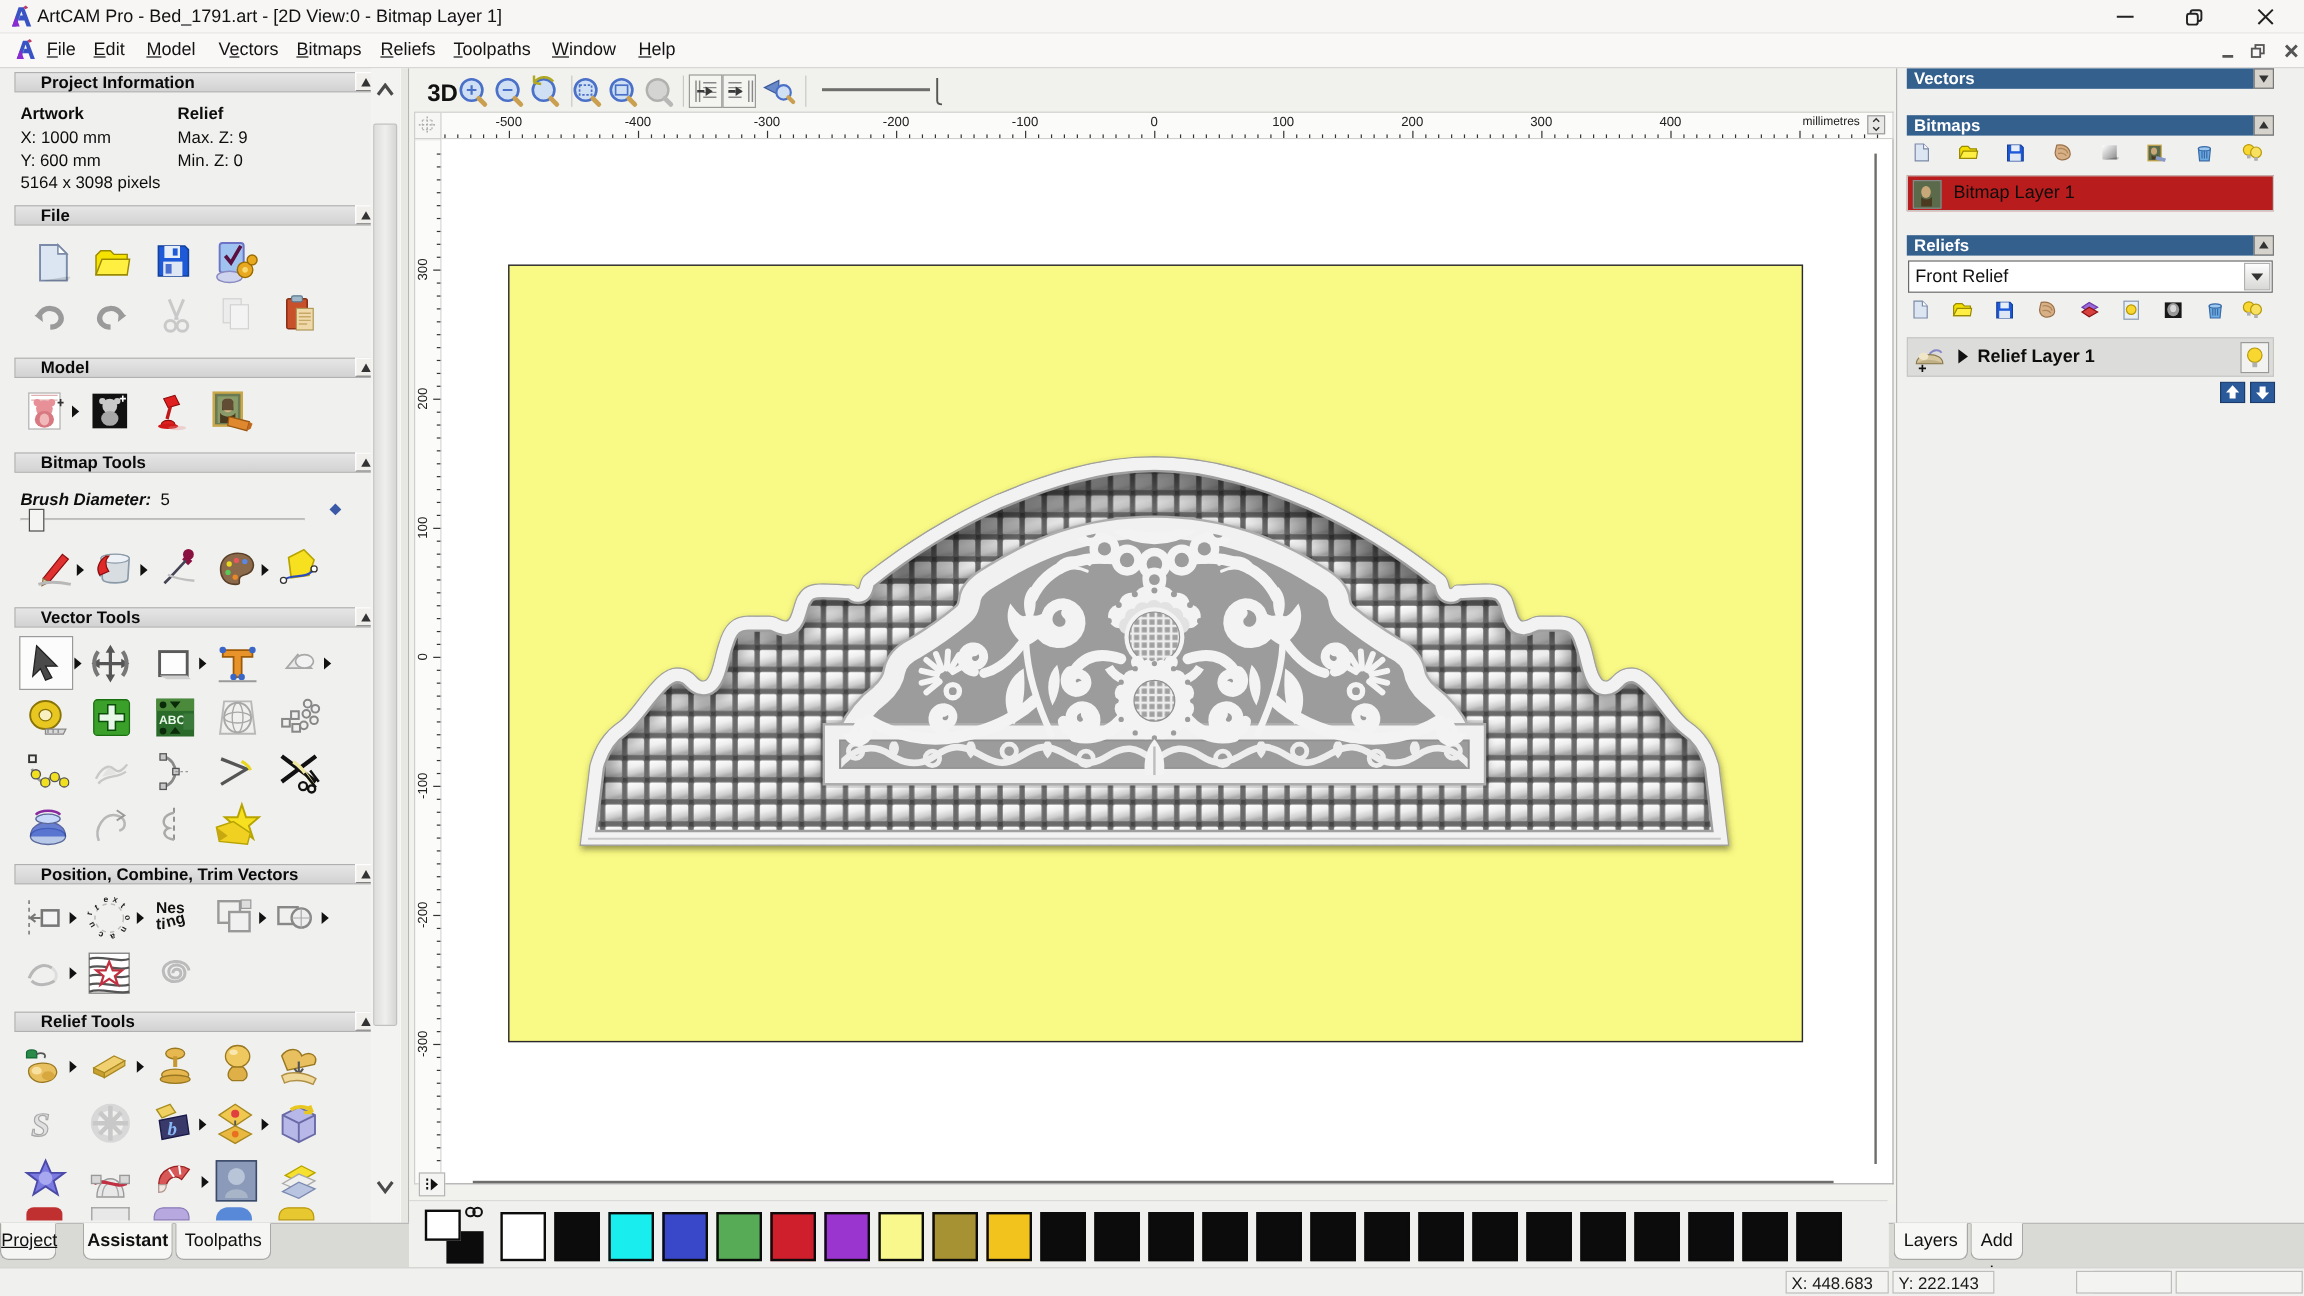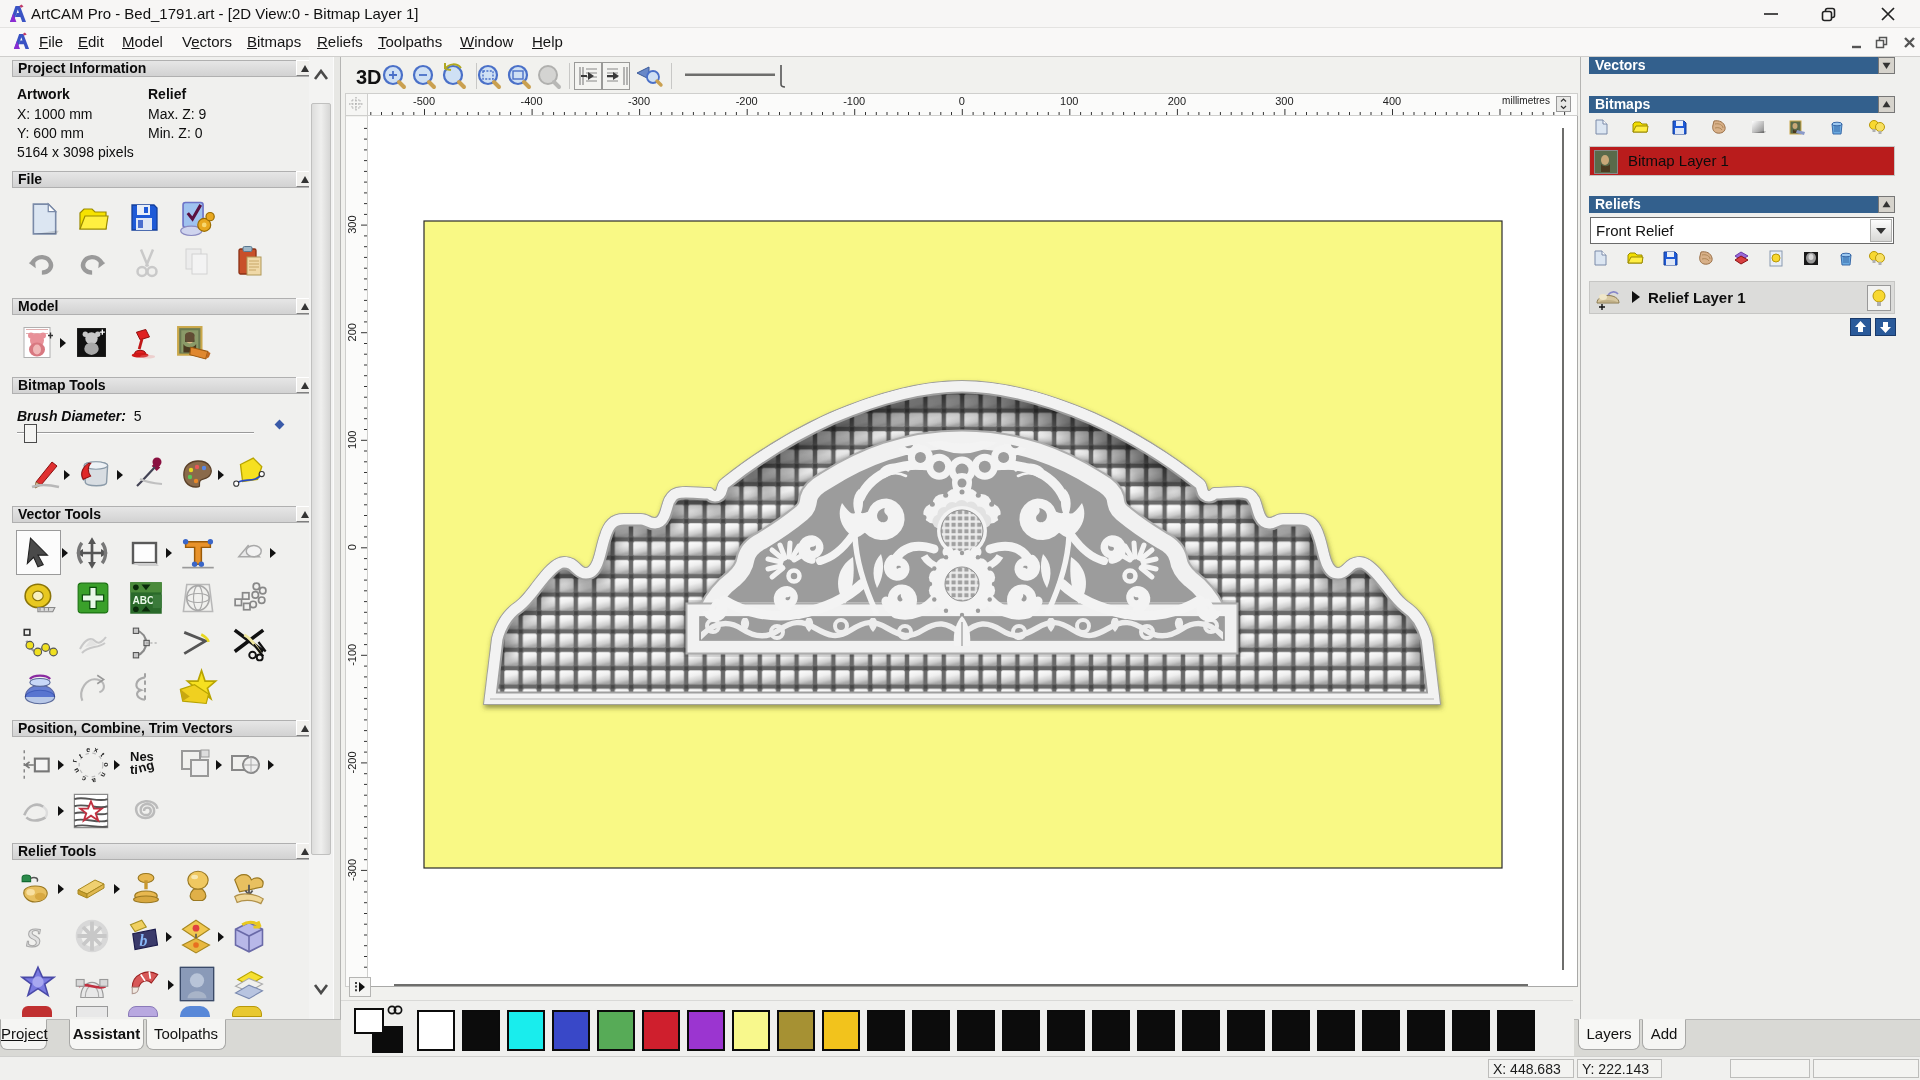--- a/index.html
+++ b/index.html
@@ -1,18 +1,18 @@
 <!DOCTYPE html>
 <html><head><meta charset="utf-8">
 <style>
 *{margin:0;padding:0;box-sizing:border-box;}
 html,body{width:1920px;height:1080px;overflow:hidden;font-family:"Liberation Sans",sans-serif;}
 body{position:relative;background:#f0f0ee;}
 .abs{position:absolute;}
-.shead{position:absolute;left:12px;width:301px;height:17px;background:linear-gradient(#e6e6e6,#d2d2d2);border:1px solid #b0b0b0;font-size:14px;font-weight:bold;color:#0a0a0a;line-height:15px;padding-left:5px;}
+.shead{position:absolute;left:12px;width:301px;height:17px;background:linear-gradient(#e6e6e6,#d2d2d2);border:1px solid #b0b0b0;font-size:14px;font-weight:bold;color:#0a0a0a;line-height:15px;padding-left:21px;}
 .shbtn{position:absolute;right:-1px;top:-1px;width:17px;height:16px;background:#f0efec;border:1px solid #808080;border-top-color:#fff;border-left-color:#fff;}
 .shbtn:after{content:"";position:absolute;left:4px;top:4px;border-left:4px solid transparent;border-right:4px solid transparent;border-bottom:7px solid #333;}
 .ptext{position:absolute;font-size:14px;color:#0d0d0d;white-space:nowrap;}
 .b{font-weight:bold;}
 .menuitem{position:absolute;top:5px;font-size:15px;color:#141414;}
 .sw{position:absolute;top:1010px;width:38px;height:41px;border:2px solid #0b0b0b;}
 .bluebar{position:absolute;left:16px;width:306px;height:17px;background:#33608d;color:#fff;font-size:14px;font-weight:bold;line-height:16px;padding-left:6px;}
 .bluebtn{position:absolute;right:0;top:0;width:17px;height:17px;background:#d6d3cc;border:1px solid #777;}
 .sfield{position:absolute;top:1059px;height:19px;background:#f3f3f1;border:1px solid #bdbdbb;font-size:14px;color:#1a1a1a;padding:1px 0 0 4px;}
 .tabx{position:absolute;height:31px;background:#f5f5f3;border:1px solid #a8a8a6;border-top:1px solid #f5f5f3;border-radius:0 0 7px 7px;font-size:15px;color:#111;text-align:center;}

